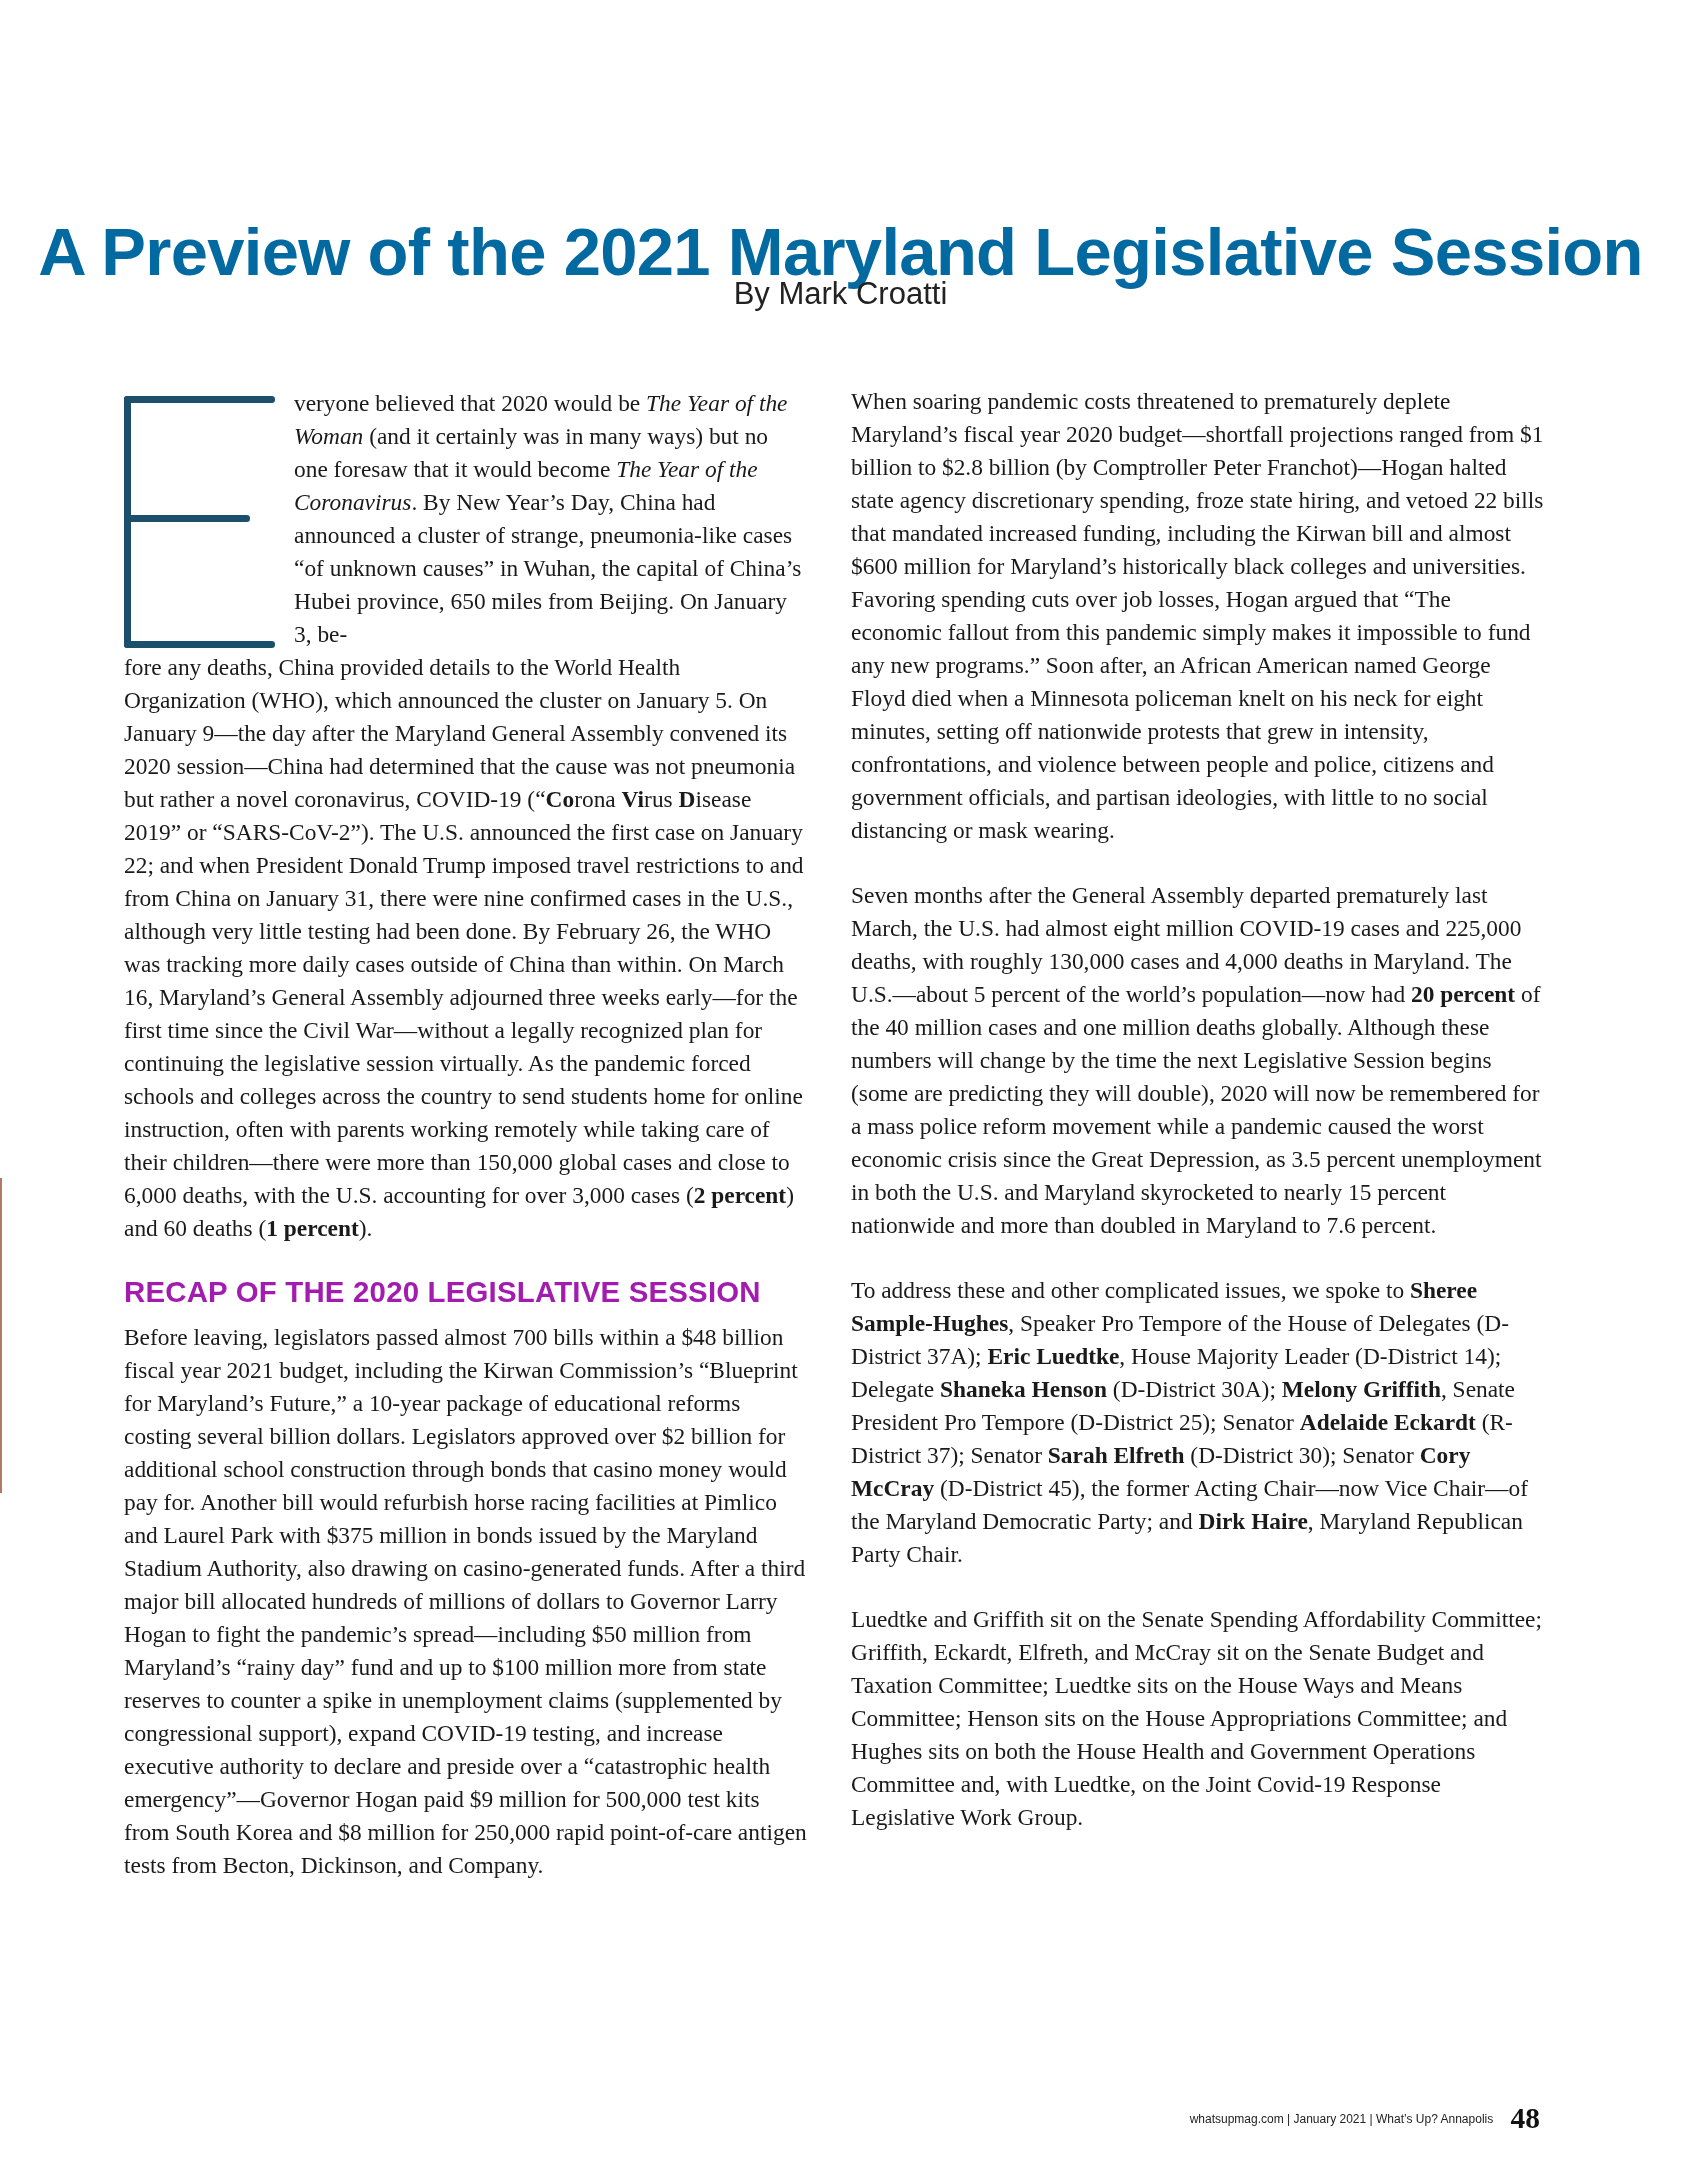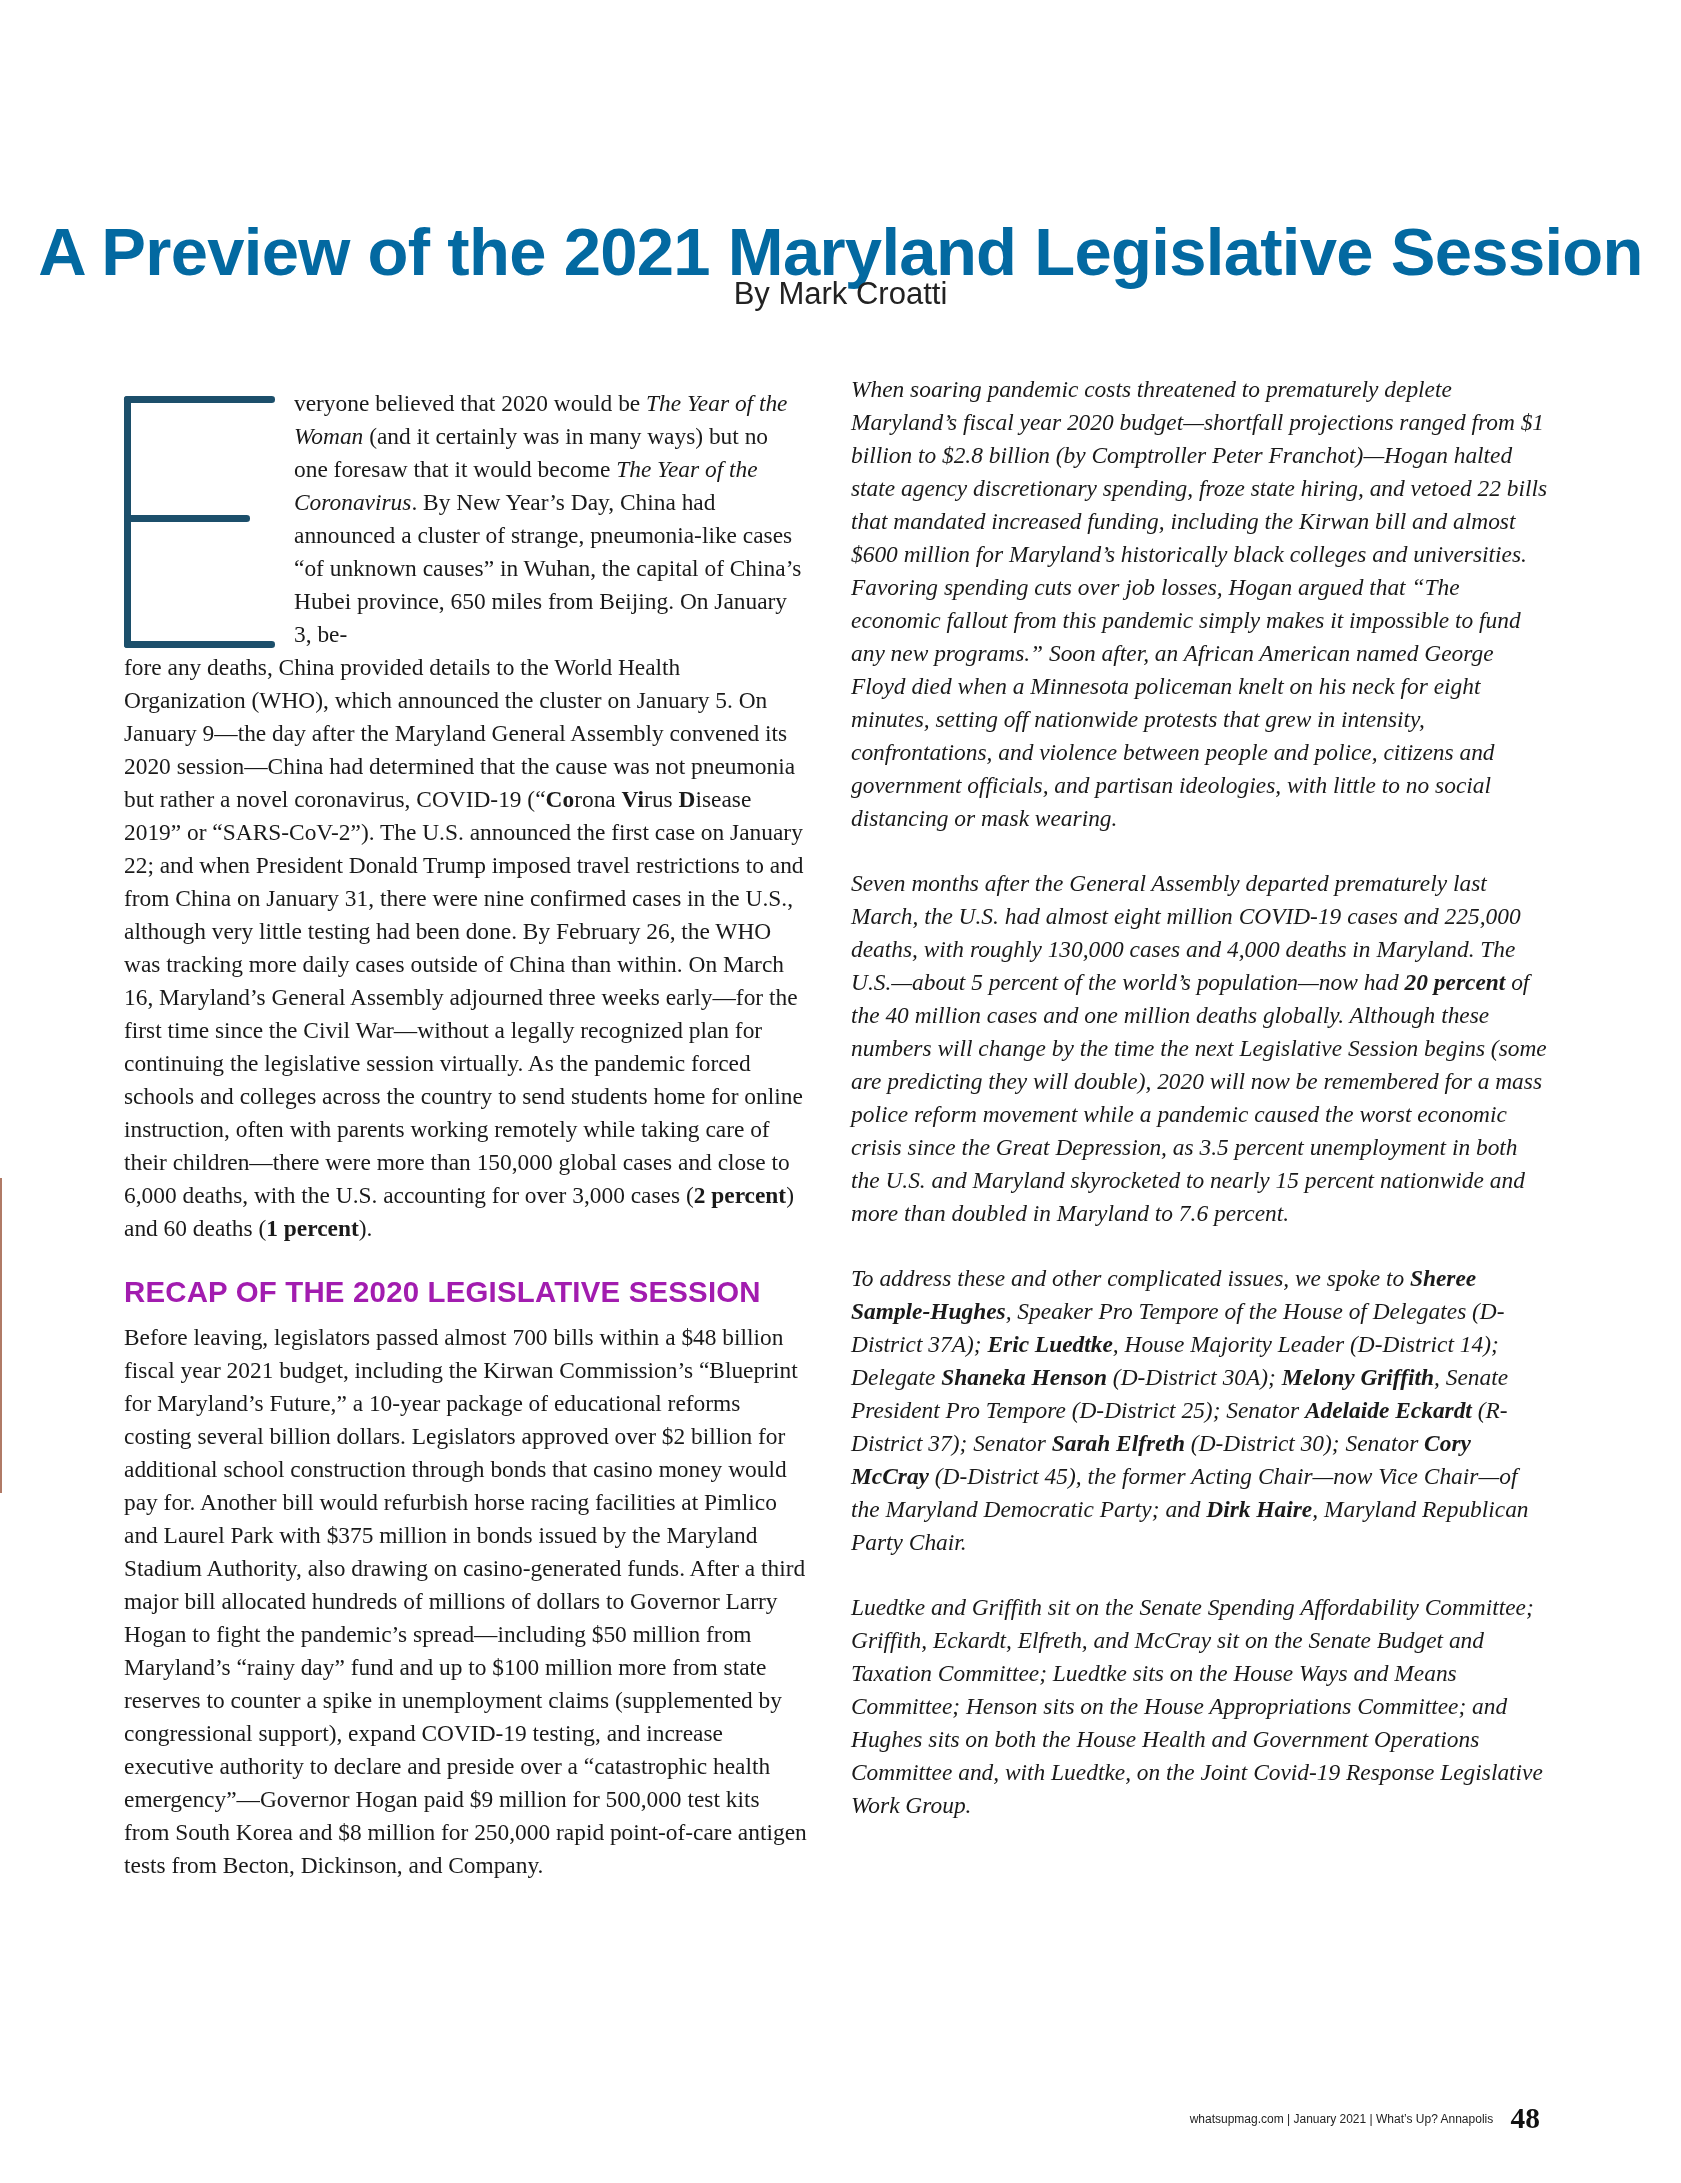--- a/index.html
+++ b/index.html
@@ -2,21 +2,21 @@
 <html style="font-size:10.7px"><head>
 <meta charset="utf-8">
 <style>
   html, body { margin:0; padding:0; background:#ffffff; }
   body { width:1681px; height:2183px; position:relative; overflow:hidden; font-family:"Liberation Serif", "DejaVu Serif", serif; color:#1a1a1a; }
   .title { position:absolute; left:0; top:167px; width:1681px; text-align:center; font-family:"Liberation Sans", "DejaVu Sans", sans-serif; font-weight:700; font-size:67px; letter-spacing:-0.7px; color:#0369a1; line-height:80px; }
   .byline { position:absolute; left:0; top:274px; width:1681px; text-align:center; font-family:"Liberation Sans", "DejaVu Sans", sans-serif; font-size:31px; color:#222; line-height:40px; }
   .col { position:absolute; font-size:23.4px; line-height:33px; text-align:left; }
   .col p { margin:0; }
   .left { left:124px; top:387px; width:683px; }
-  .right { left:851px; top:373px; width:696px;font-style:italic; }
+  .right { left:851px; top:385px; width:696px; }
   .dropcap { position:absolute; left:124px; top:396px; width:151px; height:252px; }
   .dropcap .bar { position:absolute; background:#1c4f6b; border-radius:3.3px; }
   .indent-block { margin-left:170px; }
   .section-heading { font-family:"Liberation Sans", "DejaVu Sans", sans-serif; font-weight:700; color:#a21caf; font-size:29.4px; letter-spacing:0.2px; line-height:40px; margin:27px 0 9.4px 0; }
   .gap { height:32px; }
   b { font-weight:700; }
   .footer { position:absolute; right:141px; top:2102px; display:flex; align-items:center; gap:17.4px; }
   .footer .meta { font-family:"Liberation Sans", "DejaVu Sans", sans-serif; font-size:12px; color:#222; }
   .footer .pageno { font-family:"Liberation Serif", "DejaVu Serif", serif; font-weight:700; font-size:29.4px; color:#111; }
   .edge-mark { position:absolute; left:0; top:1178px; width:2px; height:315px; background:#b07a66; }

